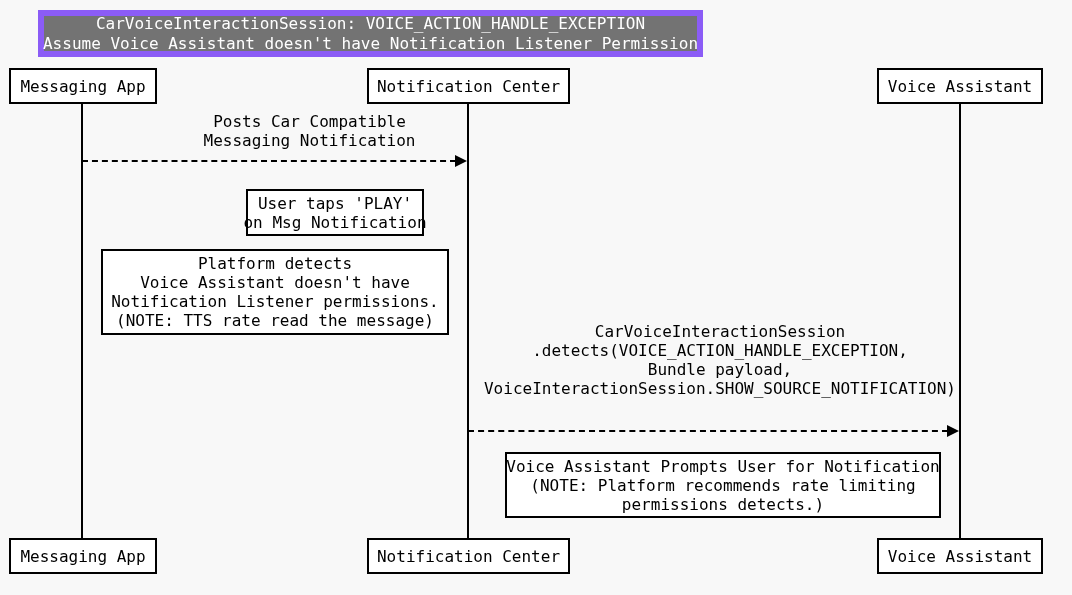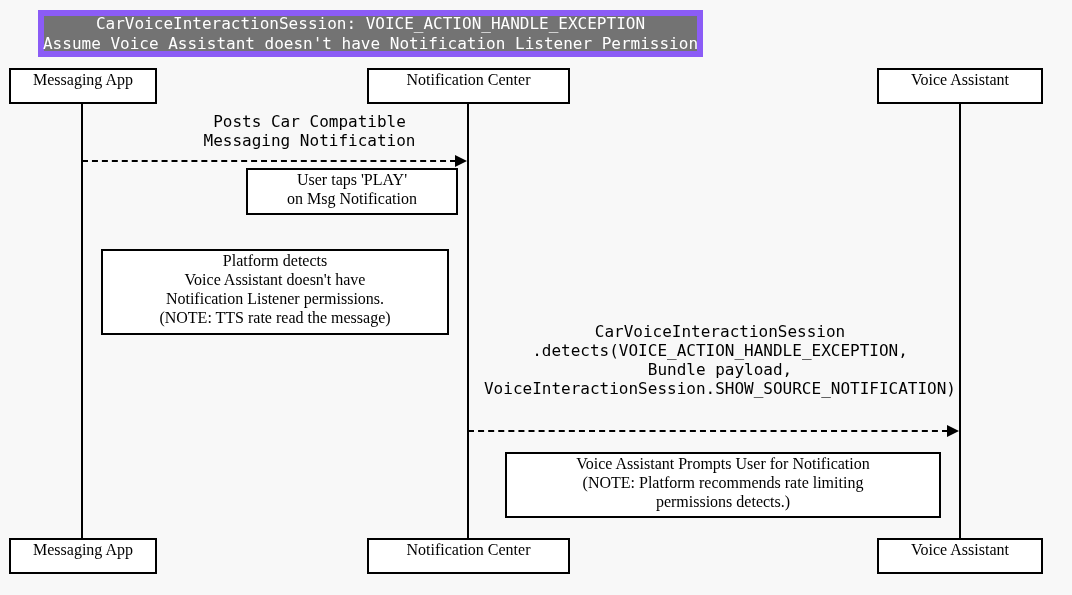--- a/index.html
+++ b/index.html
@@ -10,25 +10,24 @@
     font-family:"DejaVu Sans Mono","Liberation Mono",monospace;
     font-size:16px;color:#000;
     overflow:hidden;
   }
   .box{
     position:absolute;
     background:#ffffff;
     border:2px solid #000000;
     box-sizing:border-box;
     display:flex;flex-direction:column;
-    align-items:center;justify-content:flex-start;
+    align-items:center;justify-content:center;
     text-align:center;
     line-height:19px;
     white-space:nowrap;
-    font-family:Liberation Serif, serif;
   }
   .title-box{
     position:absolute;
     left:10px;top:10px;width:665px;height:47px;
     background:#737373;color:#ffffff;
     border:6px solid #8b5cf6;box-sizing:border-box;
     display:flex;flex-direction:column;
     align-items:center;justify-content:center;
     text-align:center;line-height:20px;white-space:nowrap;margin-left:28px;
   }
@@ -77,21 +76,21 @@
     <span>Voice Assistant</span>
   </div>
 
   <div class="msg-label" style="left:82px;top:112px;width:455px;">
     <div>Posts Car Compatible</div>
     <div>Messaging Notification</div>
   </div>
   <div class="arrow-line" style="left:82px;top:160px;width:374px;"></div>
   <div class="arrow-head" style="left:455px;top:155px;"></div>
 
-  <div class="box" style="left:246px;top:168px;width:212px;height:47px;">
+  <div class="box" style="left:246px;top:189px;width:178px;height:47px;">
     <div>User taps 'PLAY'</div>
     <div>on Msg Notification</div>
   </div>
 
   <div class="box" style="left:101px;top:249px;width:348px;height:86px;">
     <div>Platform detects</div>
     <div>Voice Assistant doesn't have</div>
     <div>Notification Listener permissions.</div>
     <div>(NOTE: TTS rate read the message)</div>
   </div>

